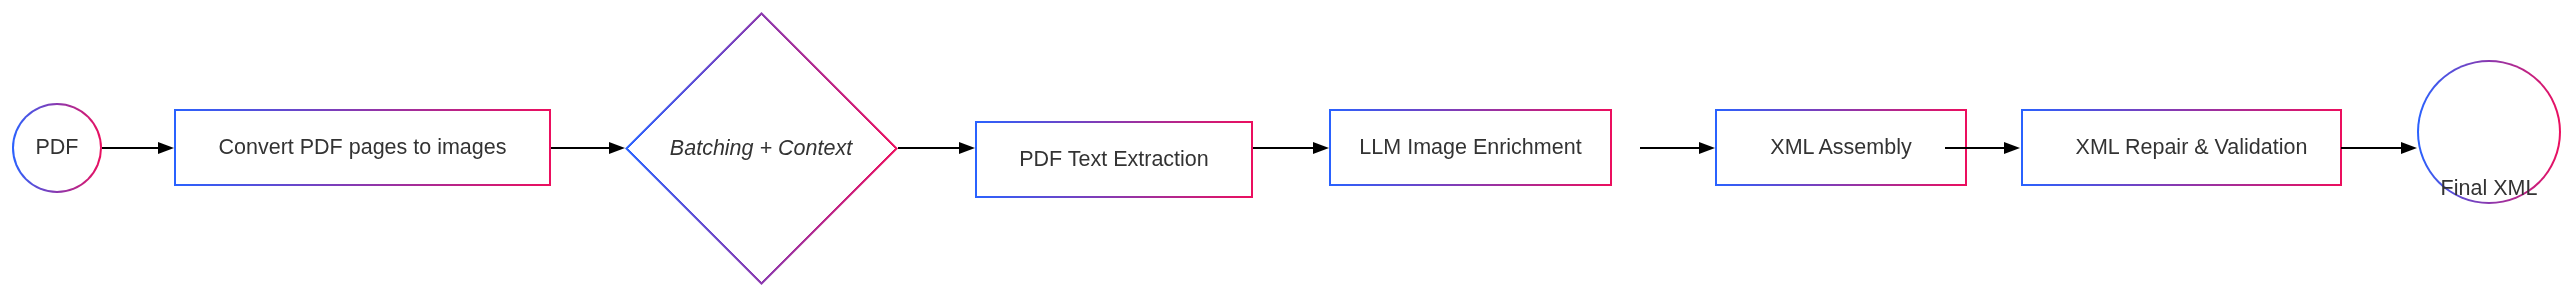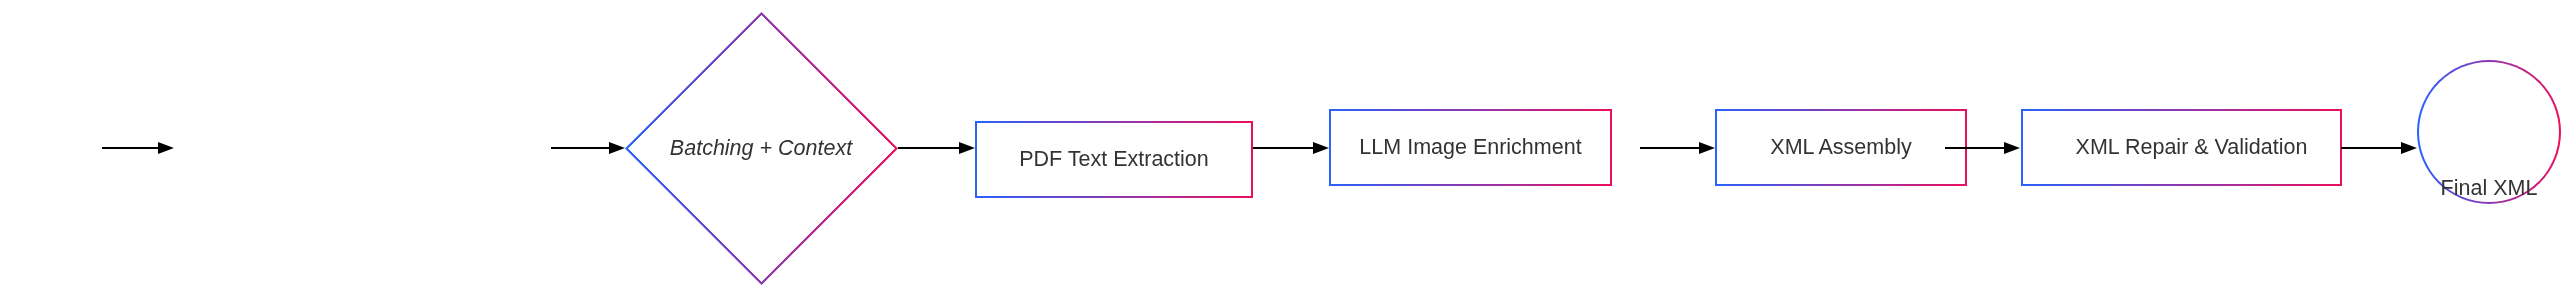--- a/index.html
+++ b/index.html
@@ -57,26 +57,32 @@
     border-top:6.7px solid transparent;
     border-bottom:6.7px solid transparent;
     border-left:16px solid var(--arrow);
   }
 </style>
 </head>
 <body>
 
 <div class="canvas">
 
+  <div class="node circle" style="left:12px;top:103px;width:90px;height:90px;">
+    <span class="label">PDF</span>
+  </div>
 
   <div class="arrow" style="left:102px;width:72px;">
     <div class="arrow-line"></div>
     <div class="arrow-head"></div>
   </div>
 
+  <div class="node" style="left:174px;top:109px;width:377px;height:77px;">
+    <span class="label">Convert PDF pages to images</span>
+  </div>
 
   <div class="arrow" style="left:551px;width:74px;">
     <div class="arrow-line"></div>
     <div class="arrow-head"></div>
   </div>
 
   <div class="diamond" style="left:665px;top:52px;width:193px;height:193px;"></div>
   <div class="float-label" style="left:627px;top:135px;width:268px;height:27px;">
     <span class="label">Batching + Context</span>
   </div>

